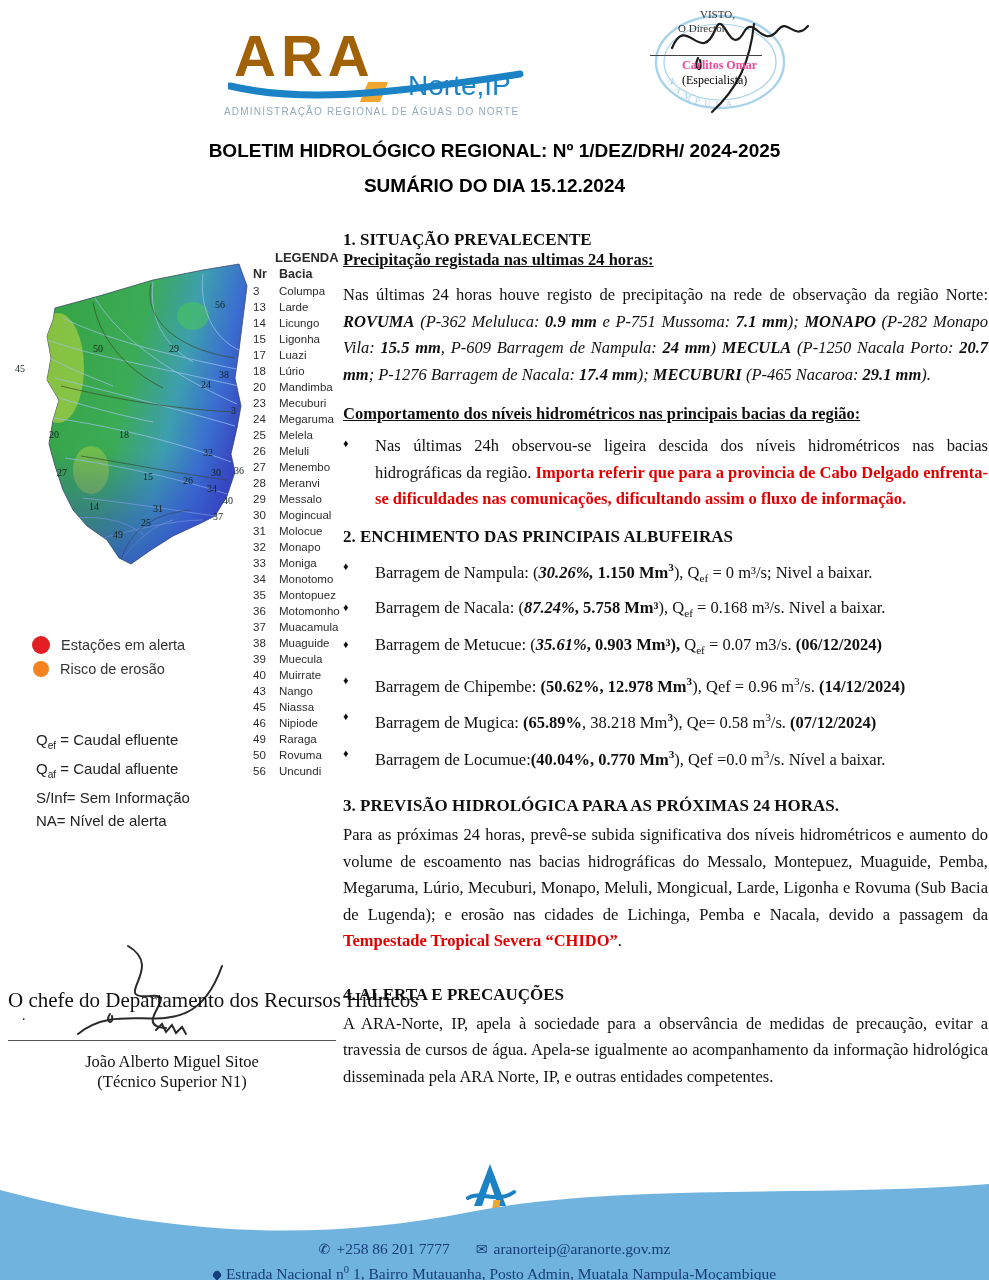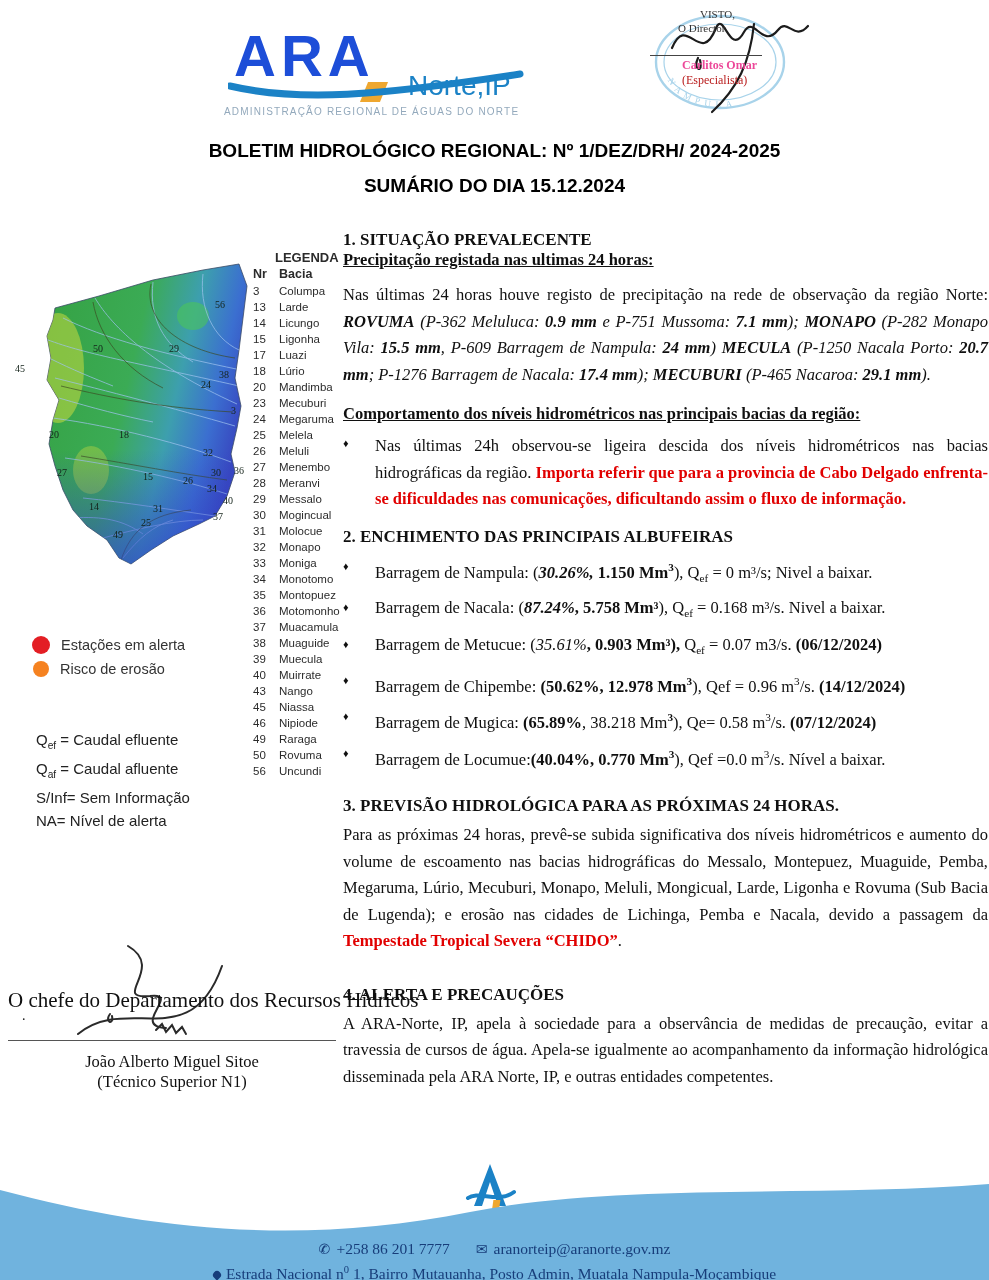--- a/index.html
+++ b/index.html
@@ -2,37 +2,37 @@
 <html><head>
 <meta charset="utf-8">
 <style>
   html,body{margin:0;padding:0;background:#888;}
   .page{position:relative;width:989px;height:1280px;background:#fff;overflow:hidden;
         font-family:"Liberation Serif",serif;color:#101010;}
 
   
   .logo-block{position:absolute;left:228px;top:30px;width:300px;height:82px;}
   .logo-ara{position:absolute;left:6px;top:-8px;font-family:"Liberation Sans",sans-serif;
-            font-weight:bold;font-size:58px;letter-spacing:5px;color:#1d4ed8;}
+            font-weight:bold;font-size:58px;letter-spacing:5px;color:#a16207;}
   .logo-orange{position:absolute;left:136px;top:52px;width:20px;height:20px;background:#efa72f;
                transform:skewX(-22deg);}
   .logo-swoosh{position:absolute;left:0;top:40px;}
   .logo-norte{position:absolute;left:180px;top:40px;font-family:"Liberation Sans",sans-serif;
               font-size:28px;color:#1b82c6;}
   .logo-tagline{position:absolute;left:-4px;top:76px;width:310px;font-family:"Liberation Sans",sans-serif;
                 font-size:10px;letter-spacing:1.2px;color:#93a9bc;white-space:nowrap;}
 
   
   .stamp{position:absolute;left:642px;top:2px;width:212px;height:122px;}
   .stamp svg{position:absolute;left:0;top:0;}
   .stamp-visto{position:absolute;left:58px;top:6px;font-size:11px;color:#333;}
   .stamp-dir{position:absolute;left:36px;top:20px;font-size:11px;color:#333;}
   .stamp-line{position:absolute;left:8px;top:53px;width:112px;border-top:1px solid #444;}
   .stamp-name{position:absolute;left:40px;top:56px;font-size:12px;font-weight:bold;color:#ec4899;}
-  .stamp-role{position:absolute;left:40px;top:71px;font-size:12px;color:#b91c1c;}
+  .stamp-role{position:absolute;left:40px;top:71px;font-size:12px;color:#000000;}
 
   
   .doc-title{position:absolute;left:0;top:140px;width:100%;text-align:center;
              font-family:"Liberation Sans",sans-serif;font-weight:bold;font-size:19px;color:#000;}
   .doc-subtitle{position:absolute;left:0;top:175px;width:100%;text-align:center;
                 font-family:"Liberation Sans",sans-serif;font-weight:bold;font-size:19px;color:#000;}
 
   
   .map-wrap{position:absolute;left:3px;top:258px;width:248px;height:312px;}
   .legend{position:absolute;left:253px;top:250px;width:92px;font-family:"Liberation Sans",sans-serif;color:#2b2b2b;}
@@ -365,21 +365,21 @@
     <div class="item-row">
       <span class="diamond">♦</span>
       <span class="txt"><span>Barragem de Nampula: (</span><span style="font-weight: bold; font-style: italic;">30.26%,</span><span>  </span><span style="font-weight: bold;">1.150 Mm</span><sup style="font-weight: bold;">3</sup><span>), Q</span><sub>ef</sub><span> = 0 m³/s; Nivel a baixar.</span></span>
     </div>
     <div class="item-row">
       <span class="diamond">♦</span>
       <span class="txt"><span>Barragem de Nacala: (</span><span style="font-weight: bold; font-style: italic;">87.24%</span><span style="font-weight: bold;">, </span><span style="font-weight: bold;">5.758 Mm³</span><span>), Q</span><sub>ef</sub><span> = 0.168 m³/s. Nivel a baixar.</span></span>
     </div>
     <div class="item-row">
       <span class="diamond">♦</span>
-      <span class="txt"><span>Barragem de Metucue: (</span><span style="font-weight: normal; font-style: italic;">35.61%</span><span style="font-weight: bold;">, </span><span style="font-weight: bold;">0.903 Mm³),</span><span> Q</span><sub>ef</sub><span> = 0.07 m3/s. </span><span style="font-weight: bold;">(06/12/2024)</span></span>
+      <span class="txt"><span>Barragem de Metucue: (</span><span style="font-weight: bold; font-style: italic;">35.61%</span><span style="font-weight: bold;">, </span><span style="font-weight: bold;">0.903 Mm³),</span><span> Q</span><sub>ef</sub><span> = 0.07 m3/s. </span><span style="font-weight: bold;">(06/12/2024)</span></span>
     </div>
     <div class="item-row">
       <span class="diamond">♦</span>
       <span class="txt"><span>Barragem de Chipembe: </span><span style="font-weight: bold; text-align: center;">(50.62%, 12.978 Mm</span><sup style="font-weight: bold;">3</sup><span>), Qef = 0.96 m</span><sup>3</sup><span>/s. </span><span style="font-weight: bold;">(14/12/2024)</span></span>
     </div>
     <div class="item-row">
       <span class="diamond">♦</span>
       <span class="txt"><span>Barragem de Mugica:   </span><span style="font-weight: bold;">(65.89%</span><span>, </span><span style="font-weight: normal;">38.218 Mm</span><sup style="font-weight: bold;">3</sup><span>), Qe= 0.58 m</span><sup>3</sup><span>/s. </span><span style="font-weight: bold;">(07/12/2024)</span></span>
     </div>
     <div class="item-row">

